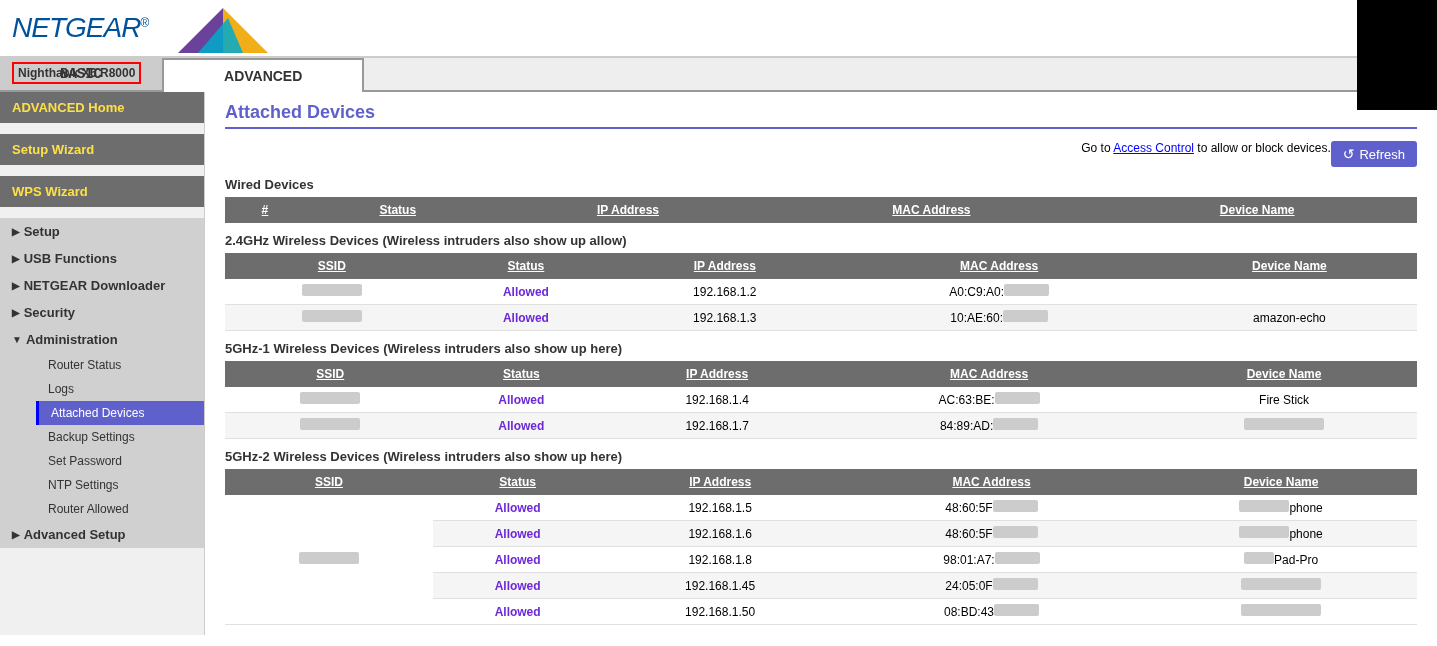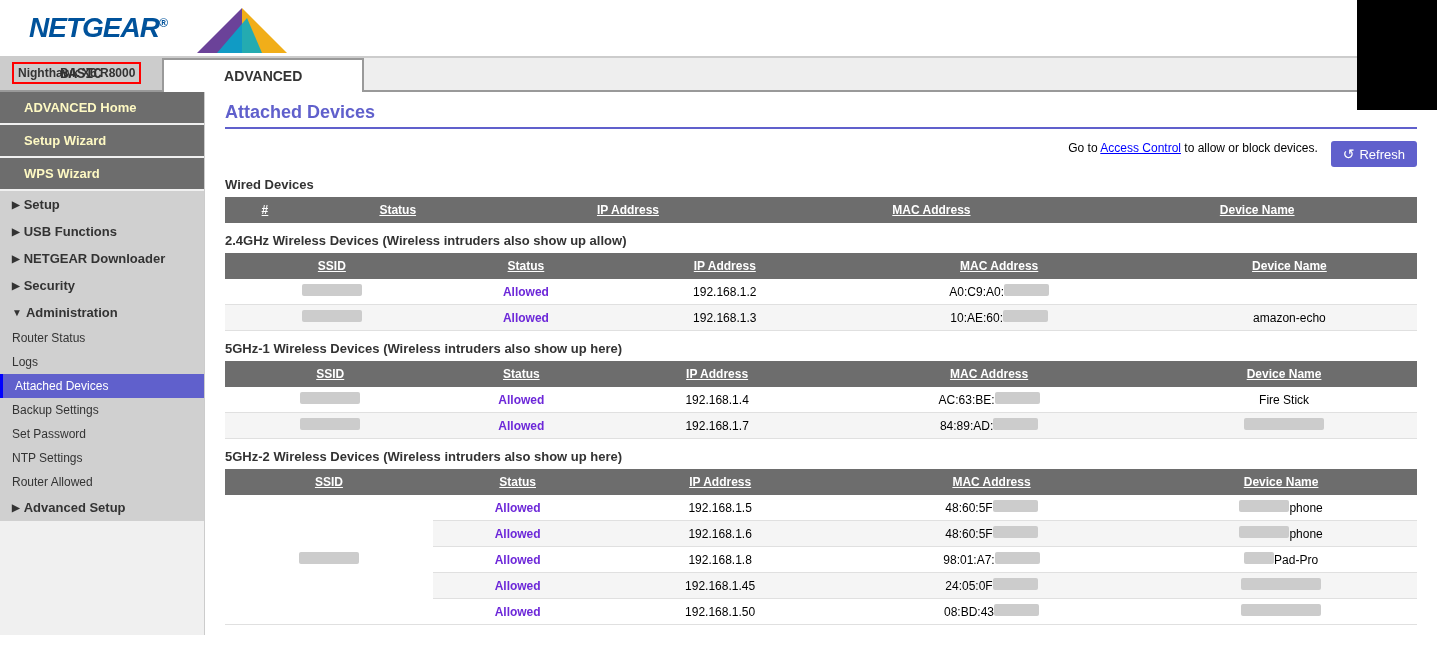--- a/index.html
+++ b/index.html
@@ -1,41 +1,41 @@
 <!DOCTYPE html>
 <html><head>
   <meta charset="utf-8">
   <style>
     * { margin: 0; padding: 0; box-sizing: border-box; }
     body { font-family: Arial, sans-serif; font-size: 13px; background: #fff; }
 
     
     .header { display: flex; align-items: center; background: #fff; padding: 8px 12px; border-bottom: 2px solid #ccc; position: relative; }
-    .netgear-logo { font-size: 28px; font-weight: 700; color: #00529b; letter-spacing: -1px; font-style: italic; margin-left: 17px; }
+    .netgear-logo { font-size: 28px; font-weight: 400; color: #00529b; letter-spacing: -1px; font-style: italic; }
     .netgear-logo sup { font-size: 12px; color: #00529b; }
     .logo-triangle { margin-left: 30px; width: 80px; height: 40px; position: relative; }
     .device-name-label { position: absolute; left: 12px; top: 62px; font-size: 12px; font-weight: bold; border: 2px solid red; padding: 2px 4px; color: #333; }
     .black-box { position: absolute; right: 0; top: 0; width: 80px; height: 110px; background: #000; }
 
     
     .tab-bar { display: flex; background: #eee; border-bottom: 2px solid #999; }
     .tab { padding: 8px 60px; font-size: 14px; font-weight: bold; cursor: pointer; text-align: center; }
     .tab.basic { background: #ccc; color: #333; font-family: Liberation Mono, monospace; }
     .tab.advanced { background: #fff; color: #333; border-top: 2px solid #999; border-left: 2px solid #999; border-right: 2px solid #999; border-bottom: none; margin-bottom: -2px; }
 
     
     .layout { display: flex; min-height: 540px; }
 
     
     .sidebar { width: 205px; min-width: 205px; background: #f0f0f0; border-right: 1px solid #ccc; }
-    .sidebar-item { padding: 8px 24px; background: #6d6d6d; color: #fef9c3; font-size: 13px; font-weight: bold; margin-bottom: 2px; cursor: pointer; }
+    .sidebar-item { padding: 8px 12px; background: #6d6d6d; color: #fde047; font-size: 13px; font-weight: bold; margin-bottom: 11px; cursor: pointer; }
     .sidebar-group { background: #d0d0d0; }
     .sidebar-group-header { padding: 6px 12px; font-size: 13px; font-weight: bold; cursor: pointer; color: #333; display: flex; align-items: center; gap: 4px; }
     .sidebar-group-header .arrow { font-size: 10px; }
-    .sidebar-group-items { padding-left: 0; }
+    .sidebar-group-items { padding-left: 24px; margin-left: 12px; }
     .sidebar-group-sub { padding: 5px 12px; font-size: 12px; cursor: pointer; color: #333; }
     .sidebar-group-sub.active-item { background: #6060cc; color: #fff; border-left: 3px solid #00f; }
 
     
     .main { flex: 1; padding: 10px 20px; overflow-y: auto; }
     .page-title { font-size: 18px; color: #6060cc; font-weight: bold; border-bottom: 2px solid #6060cc; padding-bottom: 4px; margin-bottom: 12px; }
 
     
     .access-bar { display: flex; justify-content: flex-end; align-items: flex-start; margin-bottom: 10px; }
     .access-info { text-align: right; font-size: 12px; color: #333; margin-right: 20px; }
@@ -134,21 +134,21 @@
         <span class="arrow">▶</span>
         <span>Advanced Setup</span>
       </div>
     </div>
   </div>
 
   <div class="main">
     <div class="page-title">Attached Devices</div>
 
     <div class="access-bar">
-      <div style="font-size:12px; margin-right: 13px; white-space:nowrap;">
+      <div style="font-size:12px; margin-right: 0; white-space:nowrap;">
         <span>Go to </span><span class="access-link">Access Control</span><span> to allow or block devices.</span>
       </div>
       <button class="refresh-btn">
         <span class="r-icon">↺</span>
         <span>Refresh</span>
       </button>
     </div>
 
     <div class="section-title">Wired Devices</div>
     <table>

